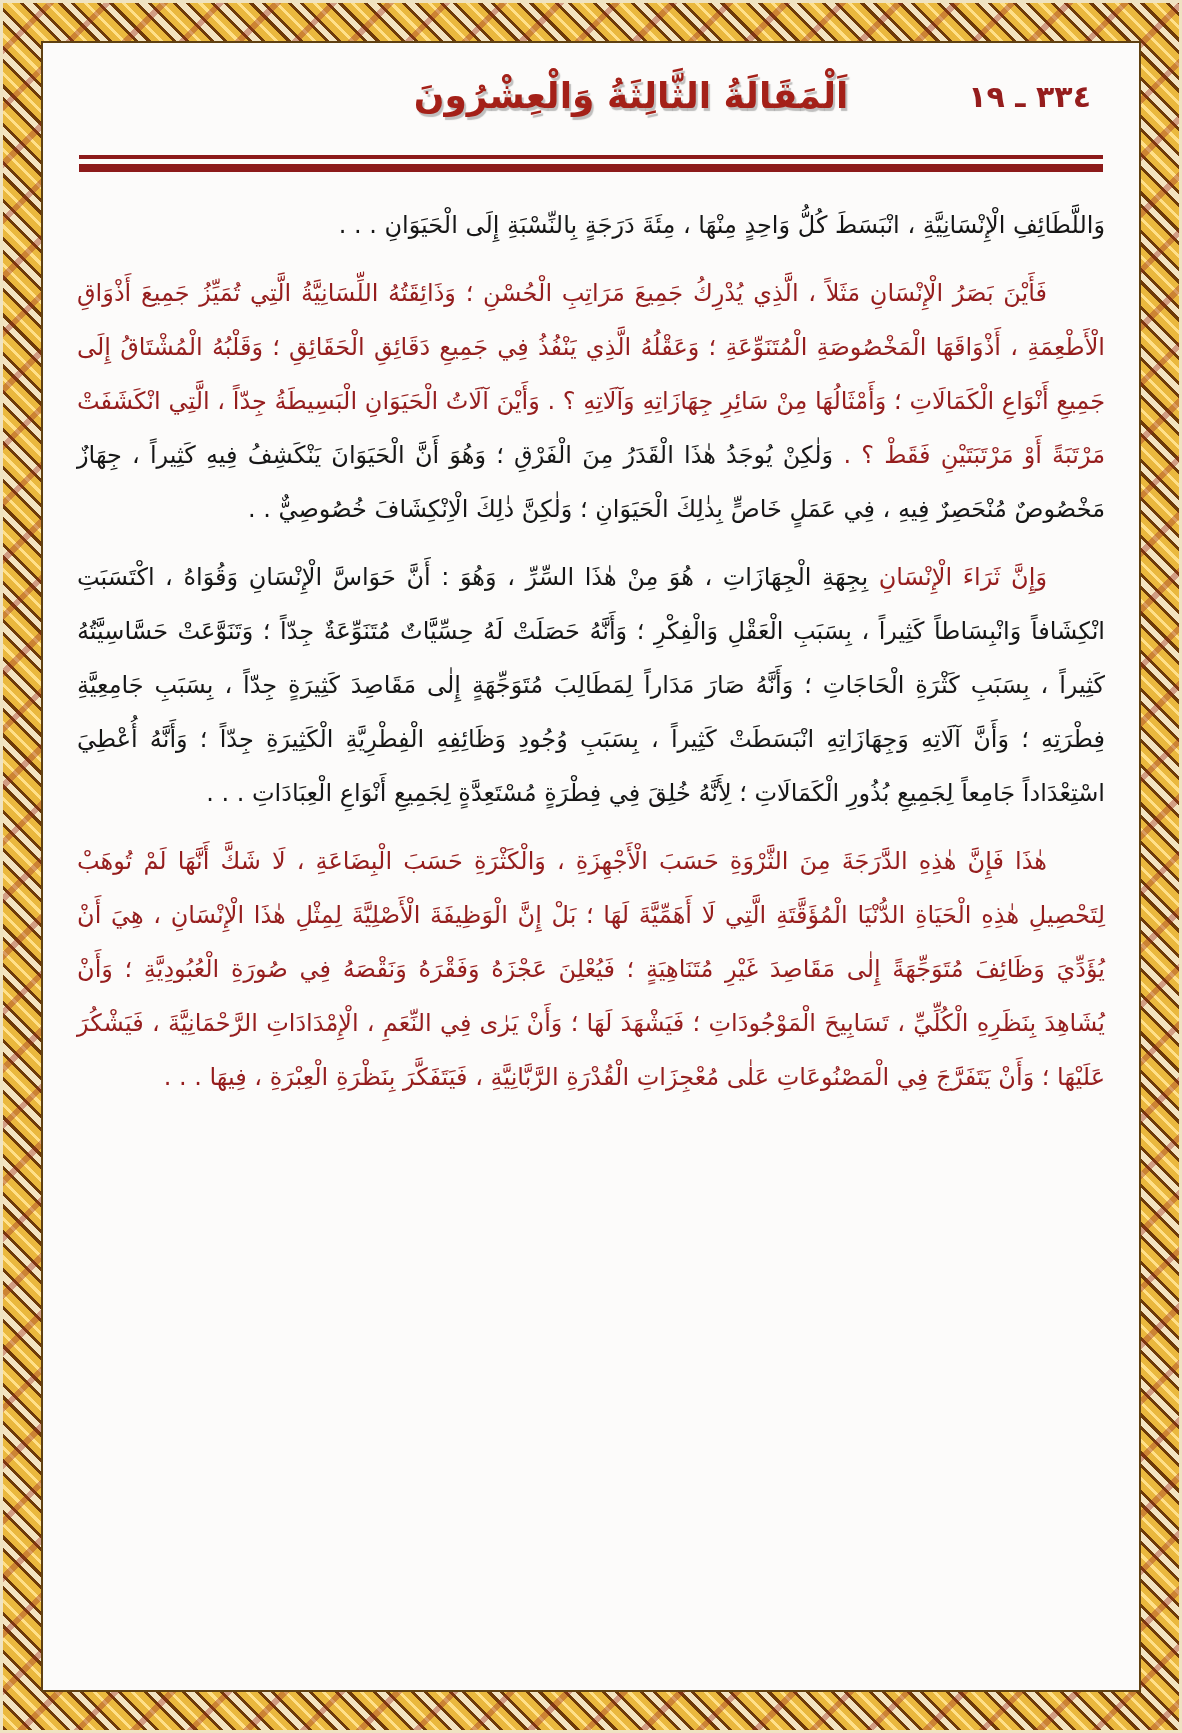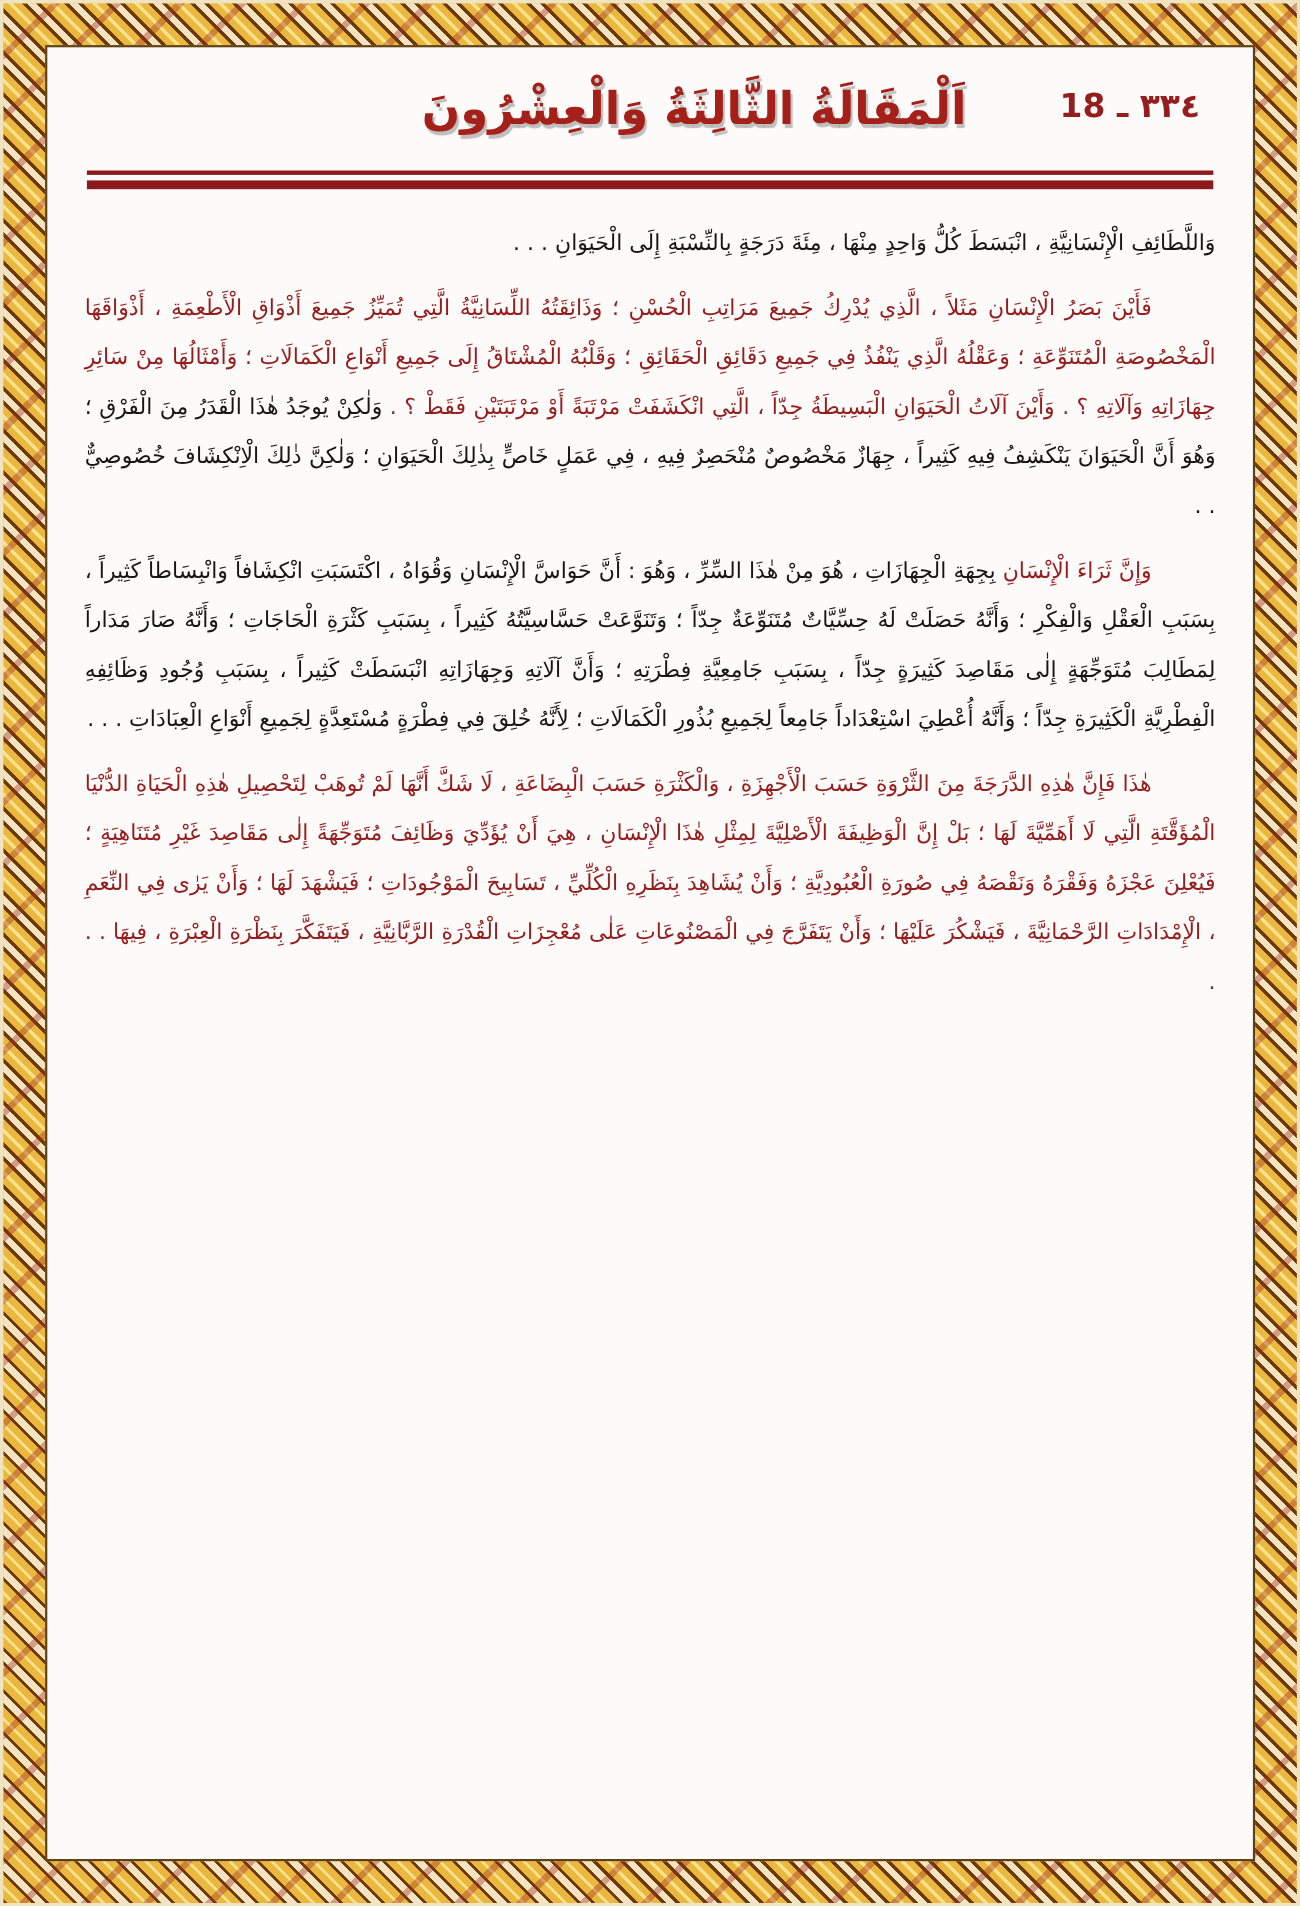--- a/index.html
+++ b/index.html
@@ -33,21 +33,21 @@
   }
   .header{
     position:relative;
     height:70px;
     margin-top:8px;
   }
   .page-title{
     width:100%;
     text-align:center;
     transform:translateX(40px);
-    font-size:41px;
+    font-size:36px;
     font-weight:bold;
     color:var(--title-red,#a42018);
     text-shadow:2px 3px 1px rgba(140,140,140,.55);
     letter-spacing:1px;
   }
   .page-number{
     position:absolute;
     left:auto;
     right:14px;
     top:4px;
@@ -55,39 +55,39 @@
     font-weight:bold;
     color:var(--accent-red,#951d1d);
     white-space:nowrap;
   }
   .rules{margin:10px 2px 0 2px;}
   .rule-thin{height:4px;background:var(--rule-red,#8c1a1a);}
   .rule-gap{height:5px;}
   .rule-thick{height:8px;background:var(--rule-red,#8c1a1a);}
   .body-text{
     margin-top:26px;
-    font-size:20px;
+    font-size:24px;
     line-height:2.25;
     color:#161616;
     text-align:justify;
   }
   .para{margin:0 0 14px 0;}
   .para.indent{text-indent:58px;}
   .seg-red{color:var(--accent-red,#951d1d);font-weight:normal;}
   .seg-black{color:#161616;}
 </style>
 </head>
 <body>
 
 <div class="sheet">
   <div class="page">
 
     <div class="header">
       <div class="page-title">اَلْمَقَالَةُ الثَّالِثَةُ وَالْعِشْرُونَ</div>
-      <div class="page-number">٣٣٤ ـ 18</div>
+      <div class="page-number">٣٣٤ ـ ١٩</div>
     </div>
 
     <div class="rules">
       <div class="rule-thin"></div>
       <div class="rule-gap"></div>
       <div class="rule-thick"></div>
     </div>
 
     <div class="body-text">
 

